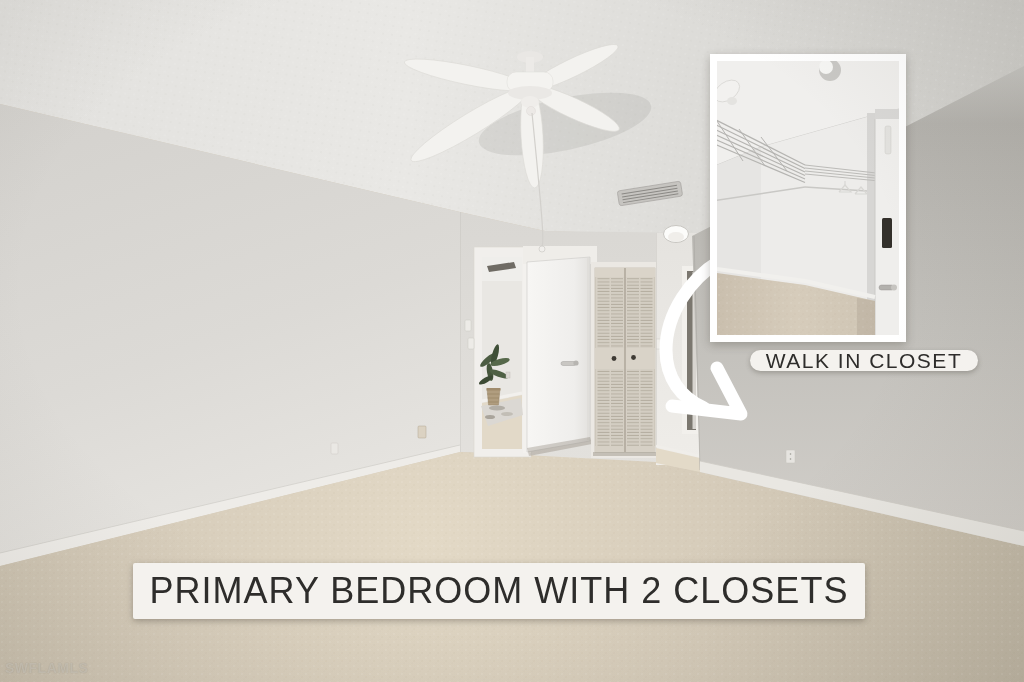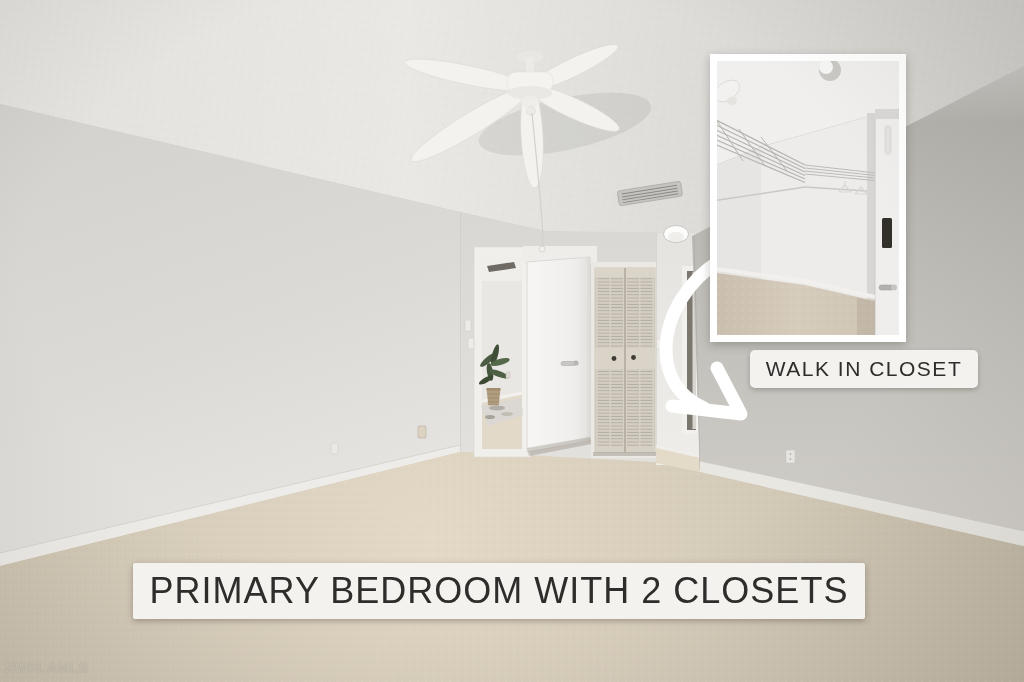--- a/index.html
+++ b/index.html
@@ -6,24 +6,24 @@
   .stage{position:relative;width:1024px;height:682px;overflow:hidden;background:#d5cbba;}
   .scene,.arrow-svg{position:absolute;left:0;top:0;width:1024px;height:682px;}
   .scene{z-index:1;}
   .arrow-svg{z-index:3;pointer-events:none;}
   .arrow-stroke{stroke:var(--arrow-color,#ffffff);}
   .inset{position:absolute;left:710px;top:54px;width:182px;height:274px;padding:7px;background:#ffffff;
          box-shadow:0 3px 9px rgba(60,55,45,.30);z-index:4;}
   .inset svg{display:block;width:182px;height:274px;}
   .vignette{position:absolute;inset:0;z-index:5;pointer-events:none;
      background:radial-gradient(ellipse at 45% 42%, rgba(0,0,0,0) 55%, rgba(80,74,62,.14) 100%);}
-  .caption{position:absolute;left:750px;top:350px;width:228px;height:38px;z-index:6;
+  .caption{position:absolute;left:750px;top:350px;width:228px;height:21px;z-index:6;
      display:flex;align-items:center;justify-content:center;
      background:var(--label-bg,#f4f2ee);color:var(--label-text,#2e2d2b);
-     font-size:21px;letter-spacing:1.5px;font-weight:400;border-radius:5px;
+     font-size:21px;letter-spacing:1.5px;font-weight:400;border-radius:14px;
      box-shadow:0 2px 5px rgba(60,55,45,.30);}
   .banner{position:absolute;left:133px;top:563px;width:732px;height:56px;z-index:6;
      display:flex;align-items:center;justify-content:center;
      background:var(--label-bg,#f4f2ee);color:var(--label-text,#2e2d2b);
      font-size:36px;letter-spacing:1px;font-weight:400;border-radius:2px;
      box-shadow:0 2px 6px rgba(60,55,45,.35);white-space:nowrap;}
   .watermark{position:absolute;left:5px;top:660px;z-index:6;
      font-size:14px;font-weight:700;letter-spacing:.5px;
      color:rgba(222,217,206,.55);text-shadow:0 0 1px rgba(95,88,75,.45);}
 </style>

